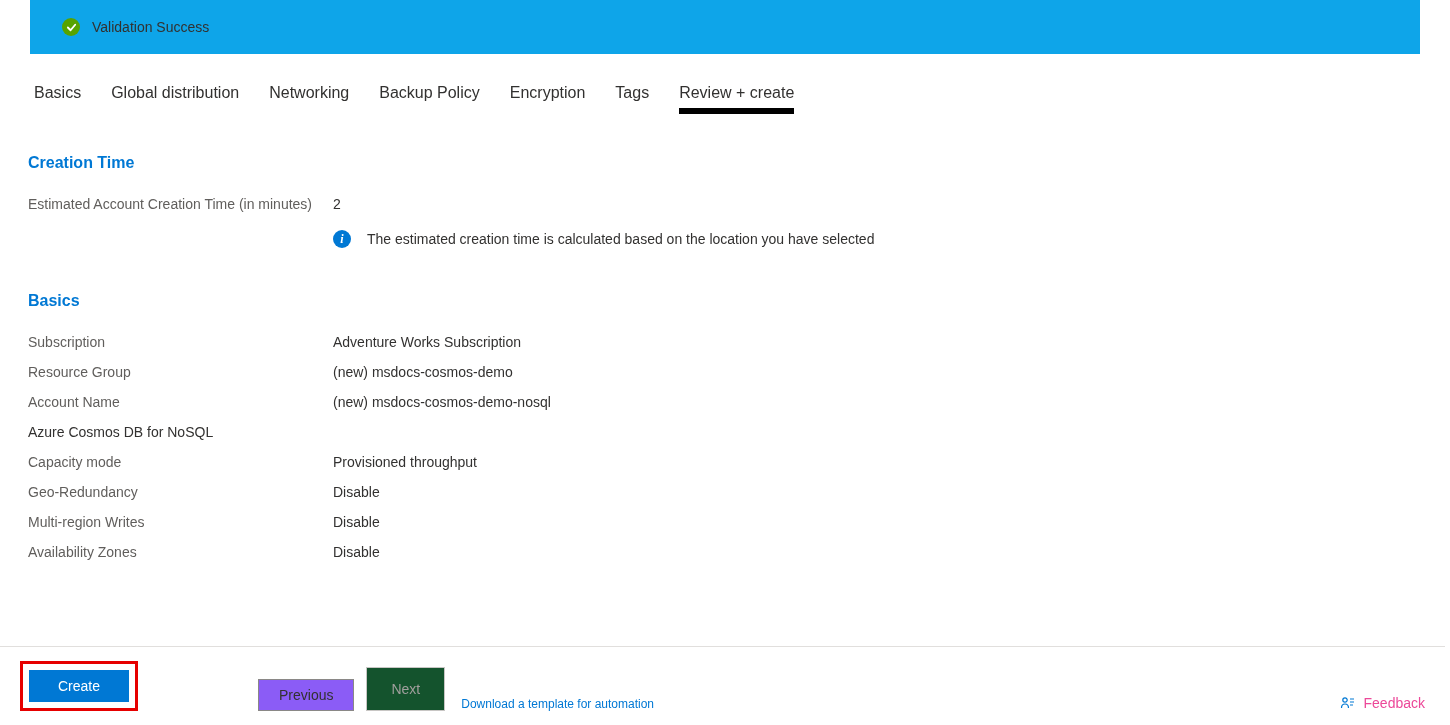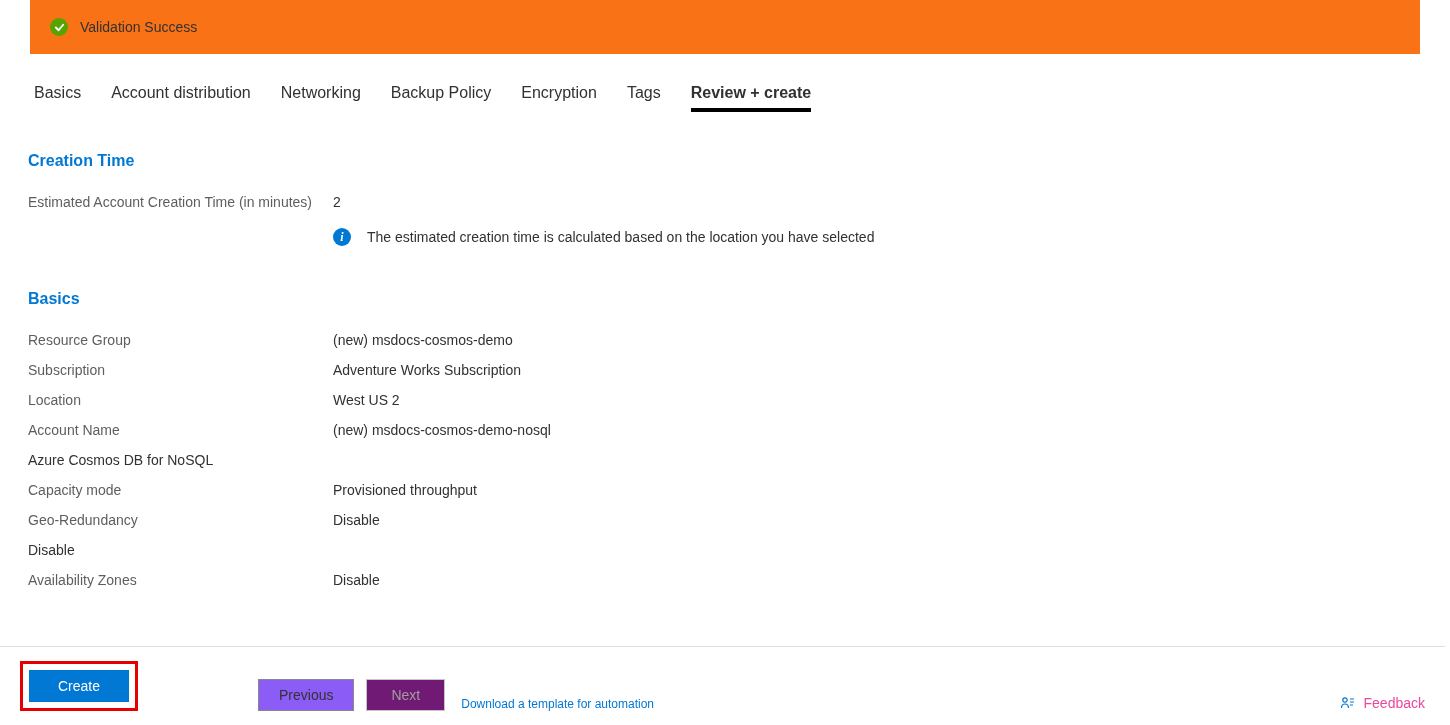--- a/index.html
+++ b/index.html
@@ -11,22 +11,22 @@
       font-family: "Segoe UI", -apple-system, BlinkMacSystemFont, sans-serif;
       font-size: 14px;
       color: #323130;
       background: #ffffff;
       width: 1450px;
       height: 725px;
       position: relative;
       overflow: hidden;
     }
     .banner {
-      background: #f97316;
-      padding: 18px 20px;
+      background: #0ea5e9;
+      padding: 18px 32px;
       margin: 0 30px 30px 30px;
       display: flex;
       align-items: center;
       gap: 12px;
     }
     .success-icon {
       width: 18px;
       height: 18px;
       background: #57a300;
       border-radius: 50%;
@@ -49,22 +49,22 @@
       padding: 0 34px;
       margin-bottom: 40px;
     }
     .tab {
       font-size: 16px;
       color: #323130;
       padding-bottom: 6px;
       cursor: pointer;
     }
     .tab.active {
-      font-weight: 700;
-      border-bottom: 4px solid #000000;
+      font-weight: 400;
+      border-bottom: 6px solid #000000;
     }
     .content {
       padding: 0 28px;
     }
     .section-heading {
       font-size: 16px;
       font-weight: 600;
       color: #0078d4;
       margin-bottom: 22px;
     }
@@ -144,25 +144,25 @@
     .btn-secondary {
       background: #8b5cf6;
       border: 1px solid #8a8886;
       color: #323130;
       font-size: 14px;
       padding: 7px 20px;
       cursor: pointer;
       margin-right: 12px;
     }
     .btn-disabled {
-      background: #701a75;
+      background: #14532d;
       border: 1px solid #c8c6c4;
       color: #a19f9d;
       font-size: 14px;
-      padding: 7px 24px;
+      padding: 13px 24px;
       cursor: default;
       margin-right: 16px;
     }
     .link {
       color: #0078d4;
       font-size: 12px;
       cursor: pointer;
     }
     .feedback {
       position: absolute;
@@ -185,21 +185,21 @@
   <span class="success-icon">
     <svg viewBox="0 0 12 12" fill="none">
         <path d="M2 6 L5 9 L10 3" stroke="white" stroke-width="2" stroke-linecap="round" stroke-linejoin="round"></path>
       </svg>
   </span>
   <span class="banner-text">Validation Success</span>
 </div>
 
 <div class="tabs">
   <div class="tab">Basics</div>
-  <div class="tab">Account distribution</div>
+  <div class="tab">Global distribution</div>
   <div class="tab">Networking</div>
   <div class="tab">Backup Policy</div>
   <div class="tab">Encryption</div>
   <div class="tab">Tags</div>
   <div class="tab active">Review + create</div>
 </div>
 
 <div class="content">
   <div class="section-heading">Creation Time</div>
 
@@ -209,47 +209,44 @@
   </div>
 
   <div class="info-row">
     <span class="info-icon">i</span>
     <span class="info-text">The estimated creation time is calculated based on the location you have selected</span>
   </div>
 
   <div class="section-heading second">Basics</div>
 
   <div class="field-row">
+    <div class="field-label">Subscription</div>
+    <div class="field-value">Adventure Works Subscription</div>
+  </div>
+  <div class="field-row">
     <div class="field-label">Resource Group</div>
     <div class="field-value">(new) msdocs-cosmos-demo</div>
   </div>
   <div class="field-row">
-    <div class="field-label">Subscription</div>
-    <div class="field-value">Adventure Works Subscription</div>
-  </div>
-  <div class="field-row">
-    <div class="field-label">Location</div>
-    <div class="field-value">West US 2</div>
-  </div>
-  <div class="field-row">
     <div class="field-label">Account Name</div>
     <div class="field-value">(new) msdocs-cosmos-demo-nosql</div>
   </div>
   <div class="field-row">
     <div class="field-value">Azure Cosmos DB for NoSQL</div>
   </div>
   <div class="field-row">
     <div class="field-label">Capacity mode</div>
     <div class="field-value">Provisioned throughput</div>
   </div>
   <div class="field-row">
     <div class="field-label">Geo-Redundancy</div>
     <div class="field-value">Disable</div>
   </div>
   <div class="field-row">
+    <div class="field-label">Multi-region Writes</div>
     <div class="field-value">Disable</div>
   </div>
   <div class="field-row">
     <div class="field-label">Availability Zones</div>
     <div class="field-value">Disable</div>
   </div>
 </div>
 
 <div class="footer">
   <span class="red-highlight">

